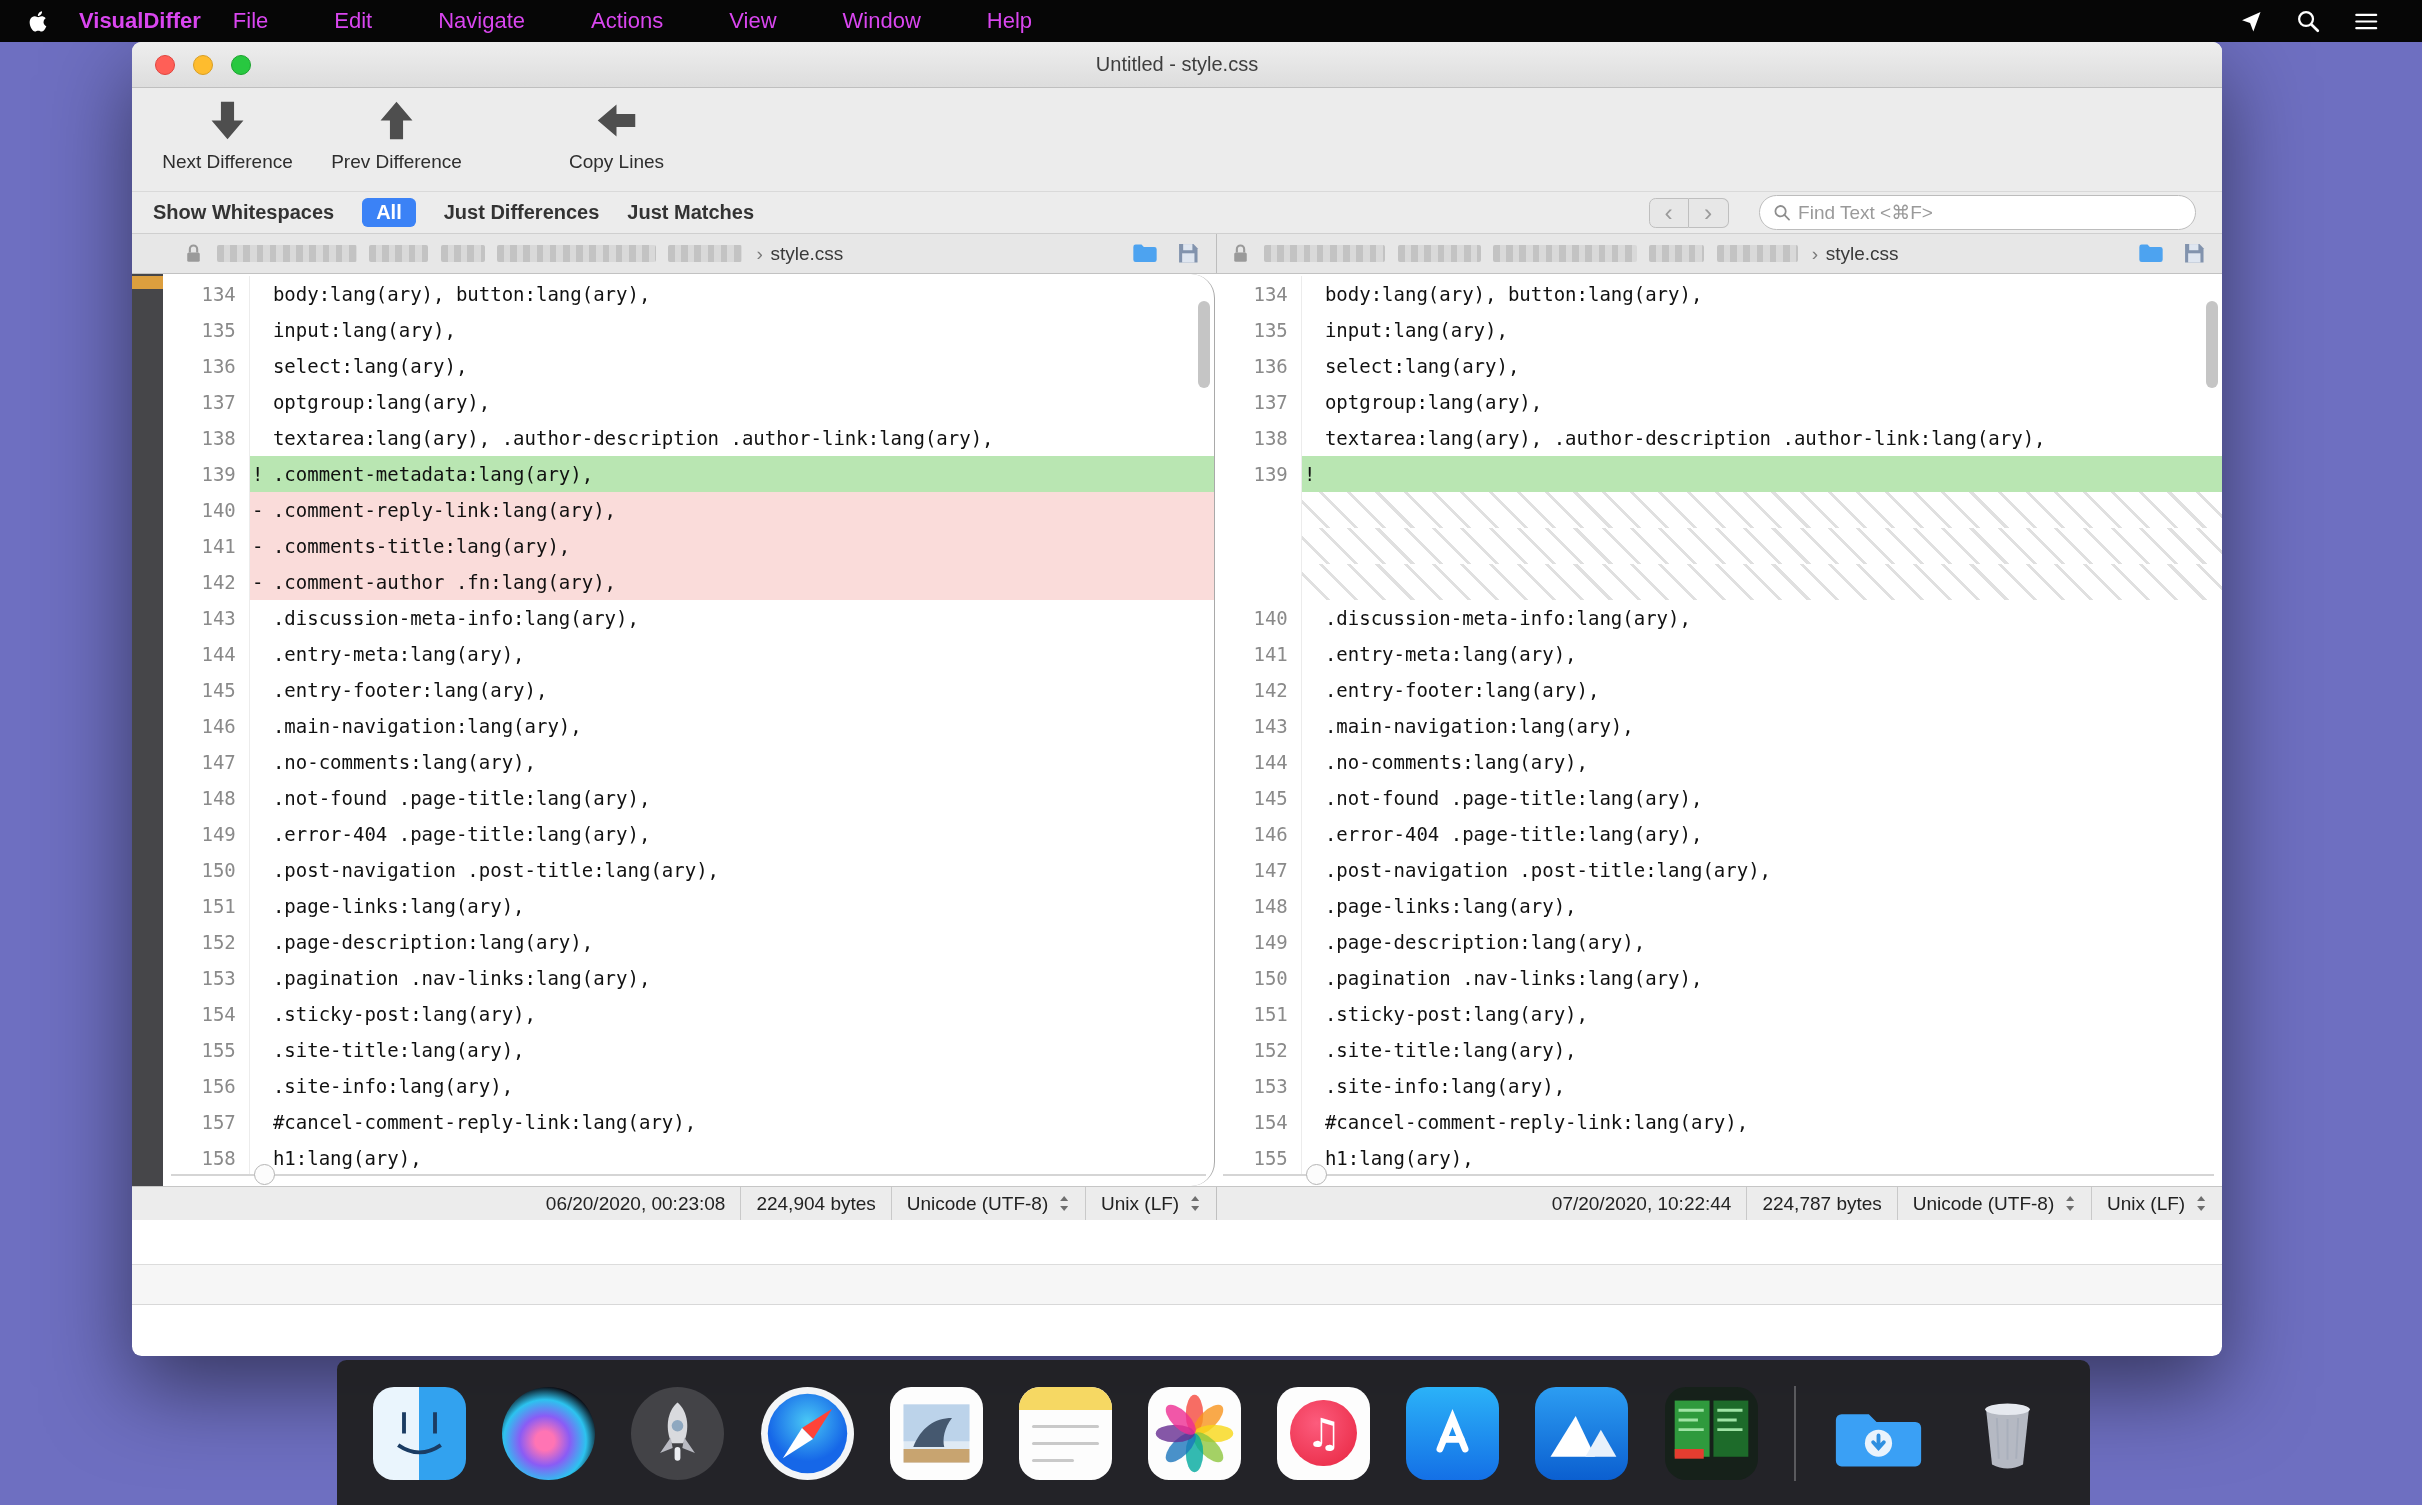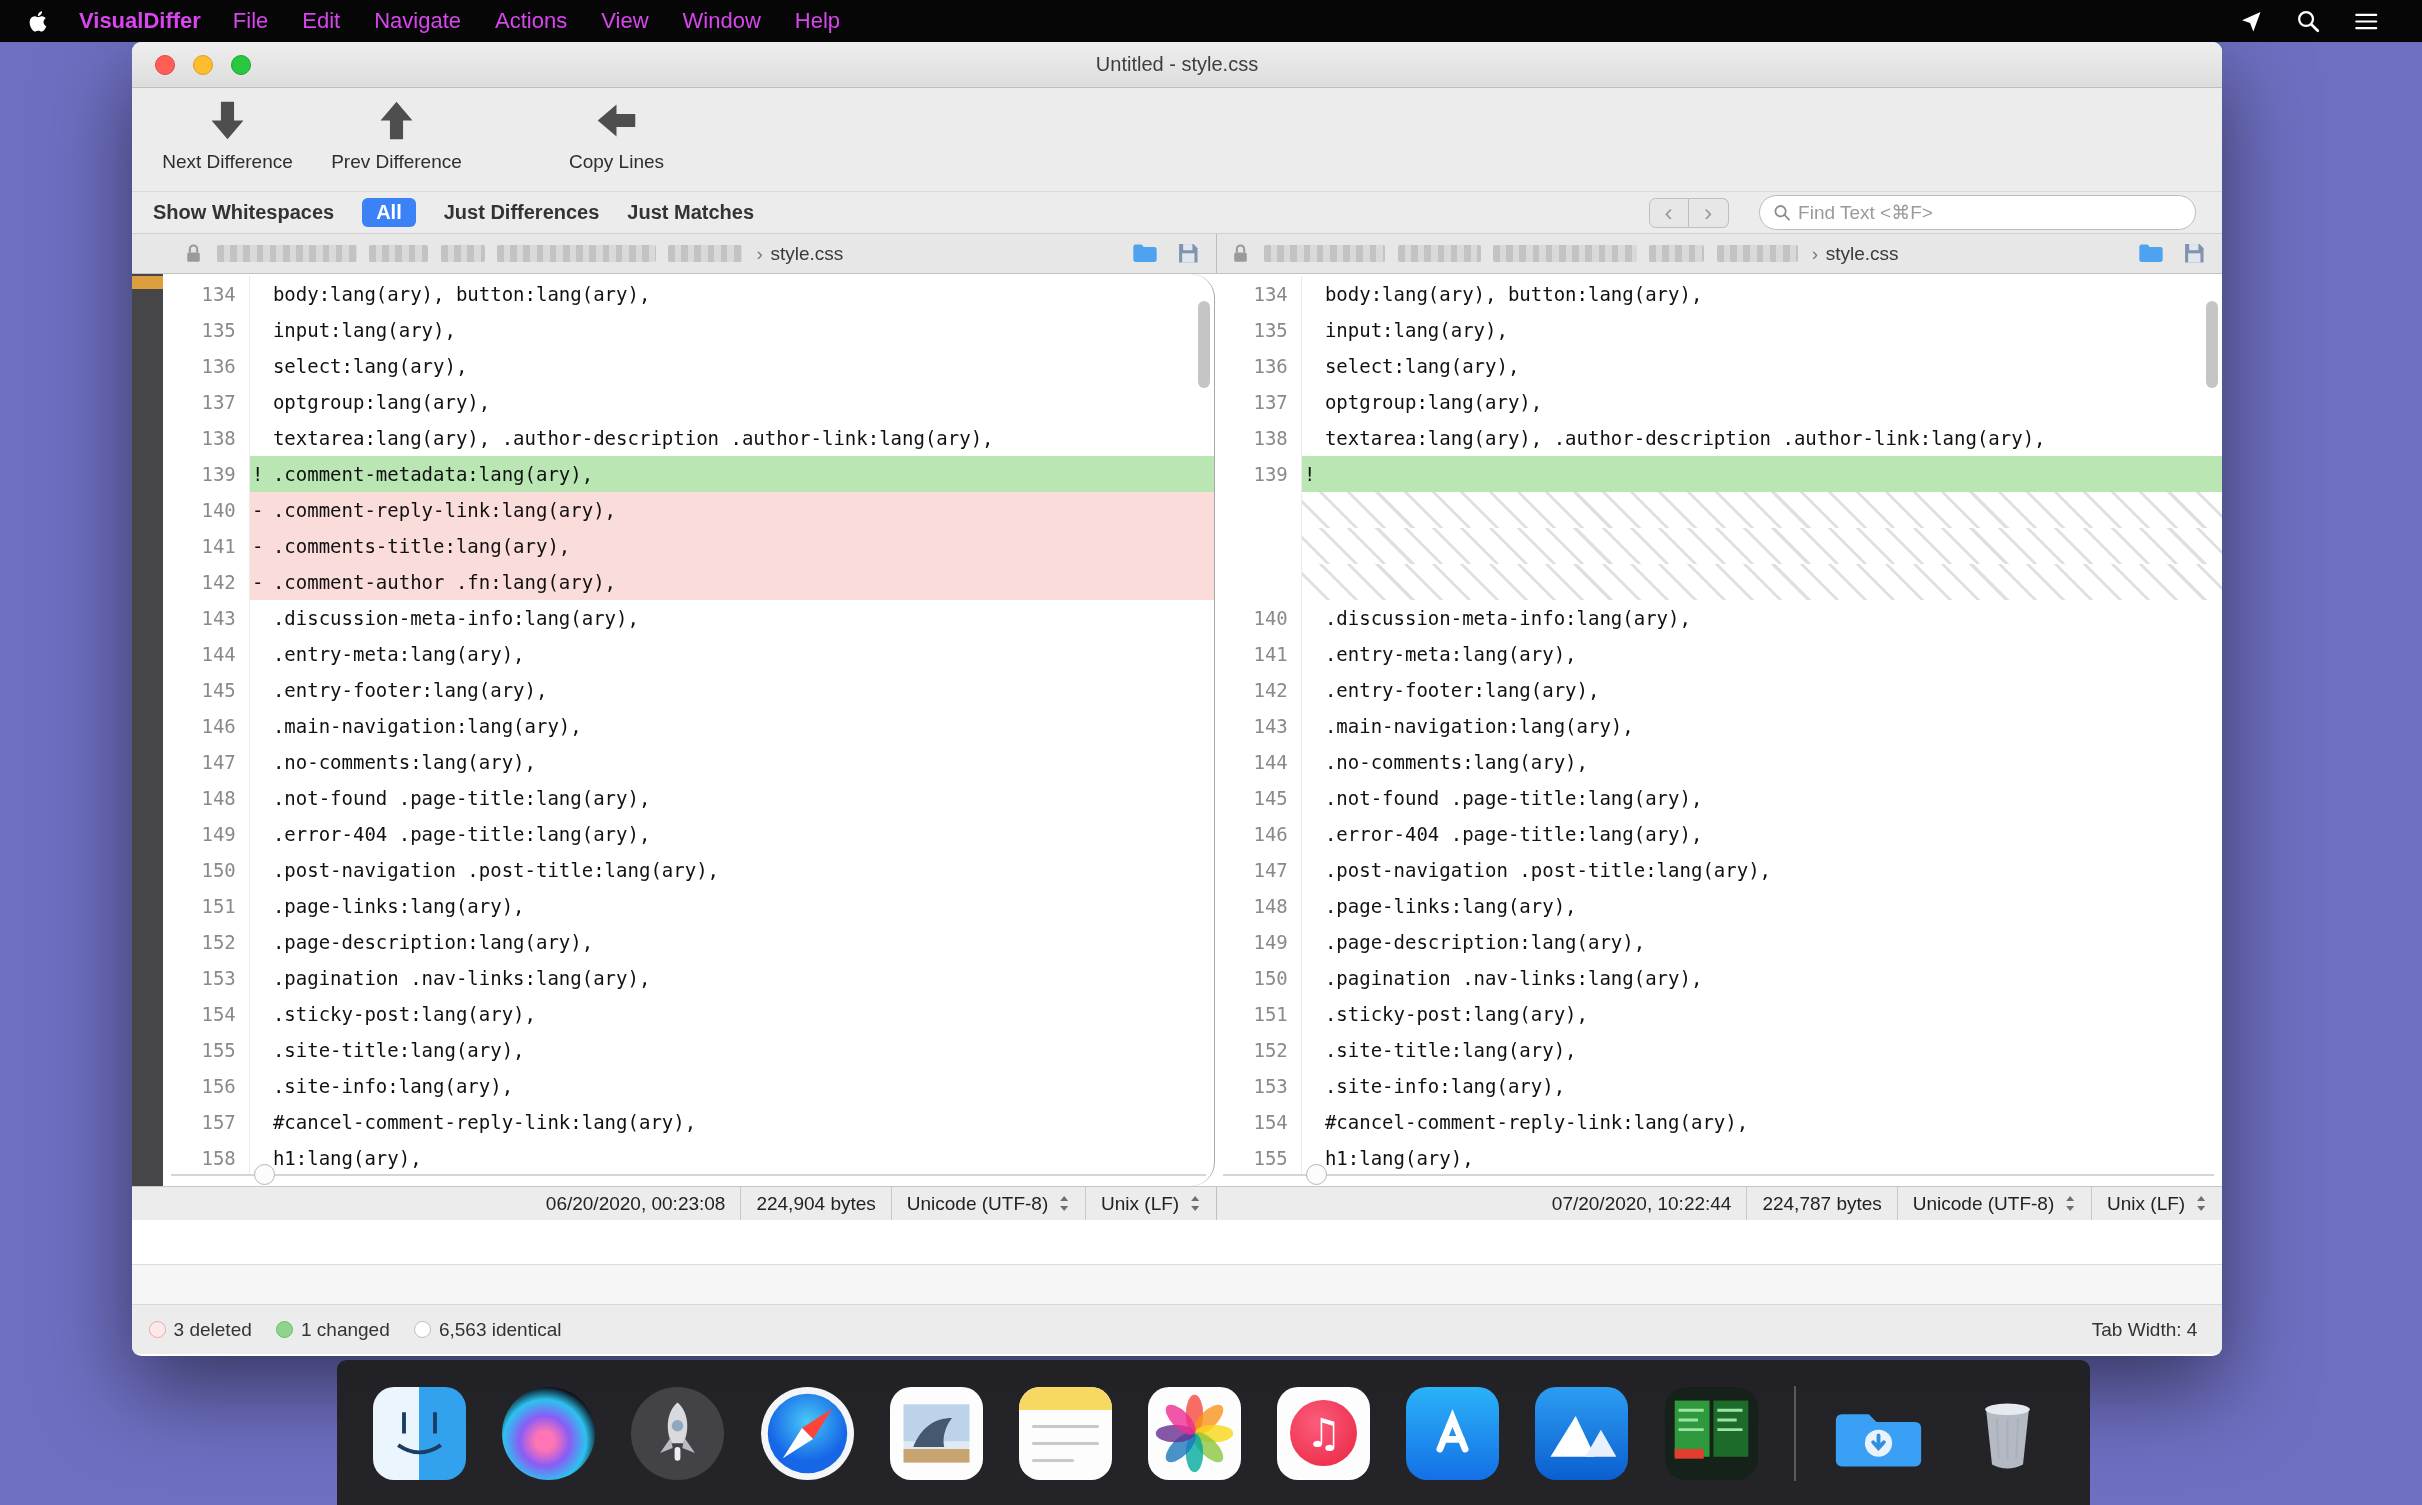--- a/index.html
+++ b/index.html
@@ -5,21 +5,21 @@
   * { margin:0; padding:0; box-sizing:border-box; }
   html,body { width:2423px; height:1506px; }
   body { font-family:"Liberation Sans", sans-serif; background:#6e6fc1; overflow:hidden; }
   .screen { position:relative; width:2423px; height:1506px; overflow:hidden; }
 
   
   .menubar { position:absolute; top:0; left:0; width:100%; height:42px; background:#060606;
              color:#d946ef; display:flex; align-items:center; font-size:22px; z-index:50; }
   .menubar .apple { display:flex; align-items:center; padding:0 17px 0 28px; height:100%; }
   .menubar .appname { font-weight:bold; padding:0 15px; height:100%; display:flex; align-items:center; }
-  .menubar nav { display:flex; height:100%; }
+  .menubar nav { display:flex; height:100%;gap:32px; }
   .menubar nav span { padding:0 17px; display:flex; align-items:center; height:100%; }
   .mb-right { margin-left:auto; display:flex; align-items:center; gap:32px; padding-right:44px; }
   .mb-right svg { display:block; }
 
   
   .window { position:absolute; left:132px; top:42px; width:2090px; height:1314px;
             background:#fff; border-radius:9.5px; overflow:hidden;
             box-shadow:0 32px 85px rgba(0,0,0,.5); }
 
   .titlebar { height:46px; background:linear-gradient(#eeeeee,#dddddd); border-bottom:0.9px solid #bfbfbf;
@@ -685,35 +685,20 @@
             <path d="M6 1 10 6H2Z" fill="#6e6e6e"></path>
               <path d="M6 16 2 11h8Z" fill="#6e6e6e"></path>
           </svg>
         </span>
       </div>
     </div>
 
     <div class="band1"></div>
     <div class="band2"></div>
 
-    <div class="bottombar">
-      <span class="legend">
-        <span class="dot del"></span>
-        <span>3 deleted</span>
-      </span>
-      <span class="legend">
-        <span class="dot chg"></span>
-        <span>1 changed</span>
-      </span>
-      <span class="legend">
-        <span class="dot idn"></span>
-        <span>6,563 identical</span>
-      </span>
-      <span class="tabwidth">Tab Width: 4</span>
-    </div>
   </div>
 
   <div class="dock">
     <div class="dicon finder">
       <svg viewBox="0 0 96 96">
         <path d="M32 26v22M64 26v22" stroke="#1b3c63" stroke-width="4" fill="none"></path>
         <path d="M26 60q22 15 44 0" stroke="#1b3c63" stroke-width="4" fill="none"></path>
       </svg>
     </div>
     <div class="dicon siri"></div>

